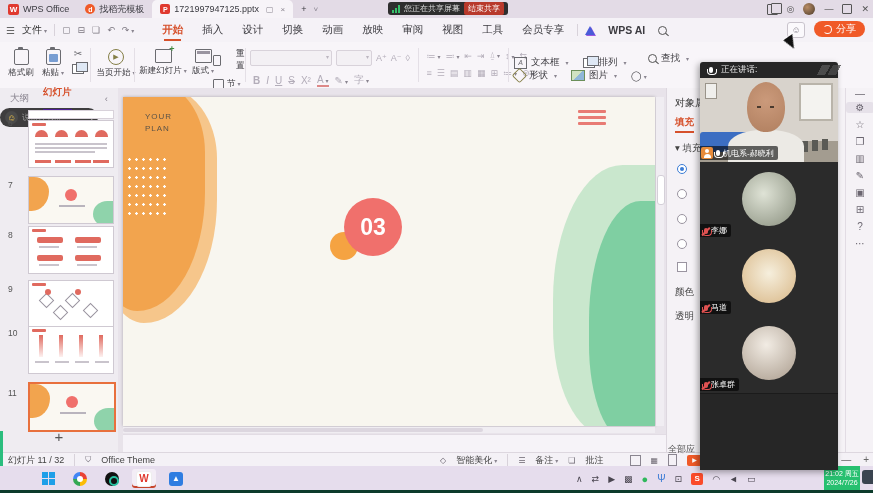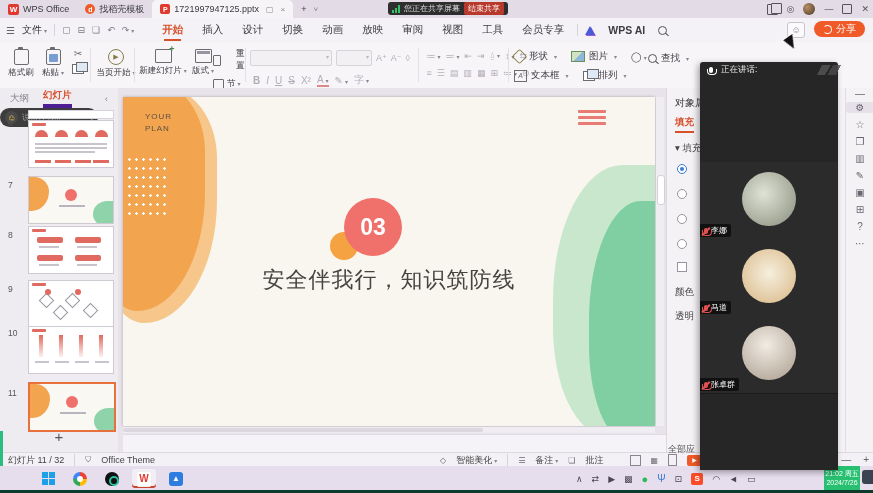--- a/index.html
+++ b/index.html
@@ -75,21 +75,21 @@
   .ins-lab{font-size:9.5px;color:#3c3b40;}
   .i-shape{width:9px;height:9px;border:1.2px solid #857f47;border-radius:2px;transform:rotate(45deg);display:inline-block;}
   .i-pic{width:12px;height:9px;border:1px solid #6b8f5a;background:linear-gradient(135deg,#cfe3c2 50%,#8fb7d9 50%);display:inline-block;}
   .i-tbox{width:11px;height:10px;border:1px solid #6b6b70;font-size:7px;line-height:10px;text-align:center;color:#6b6b70;display:inline-block;}
   .i-arr{width:10px;height:8px;border:1px solid #6b6b70;position:relative;display:inline-block;background:#fff;}
   .i-arr::after{content:"";position:absolute;left:3px;top:-3px;width:10px;height:8px;border:1px solid #6b6b70;background:#dfe8f5;}
 
   
   #sidebar{left:0;top:88px;width:118px;height:364px;background:#efecf1;border-right:1px solid #ddd7df;}
   .stab{font-size:9.5px;color:#8a8590;}
-  .stab.active{color:#d6502b;font-weight:bold;border-bottom:4px solid #4c1d95;padding-bottom:2px;}
+  .stab.active{color:#d6502b;font-weight:bold;border-bottom:2px solid #4c1d95;padding-bottom:10px;}
   .thumb{position:absolute;left:28px;width:84px;height:46px;background:#fff;border:1px solid #cfc9d2;overflow:hidden;}
   .thumb.sel{border:2px solid #e8703d;}
   .snum{position:absolute;left:8px;font-size:8.5px;color:#555;}
   .redbar{position:absolute;left:3px;top:2px;width:14px;height:3px;background:#e06a5f;border-radius:1px;}
   .gauge{position:absolute;top:9px;width:13px;height:7px;background:#e06a5f;border-radius:13px 13px 0 0;}
   .tline{position:absolute;height:1.5px;background:#c9c4cc;}
   .bbar{position:absolute;bottom:4px;width:16px;height:3px;background:#e06a5f;}
   .pill8{position:absolute;width:26px;height:6px;background:#e06a5f;border-radius:2px;}
   .diam{position:absolute;width:9px;height:9px;border:1px solid #9a94a0;transform:rotate(45deg);background:#fff;}
   .vbar10{position:absolute;top:8px;width:4px;height:22px;background:linear-gradient(#e06a5f,#fdf1f0);}
@@ -384,40 +384,40 @@
         <span>▥</span>
         <span>▦</span>
         <span>⊞</span>
         <span class="dd">≔</span>
         <span class="dd">⊜</span>
       </div>
     </div>
     <div class="rsep" style="left:508px"></div>
 
     <div class="abs" style="left:514px;top:8px">
+      <div class="flex" style="gap:14px;margin-top:6px">
+        <span class="flex ins-lab dd" style="gap:4px">
+          <i class="i-tbox">A</i>
+          <span>文本框</span>
+        </span>
+        <span class="flex ins-lab dd" style="gap:4px">
+          <i class="i-arr"></i>
+          <span>排列</span>
+        </span>
+      </div>
       <div class="flex" style="gap:14px">
         <span class="flex ins-lab dd" style="gap:4px">
           <i class="i-shape"></i>
           <span>形状</span>
         </span>
         <span class="flex ins-lab dd" style="gap:4px">
           <i class="i-pic"></i>
           <span>图片</span>
         </span>
         <span class="ins-lab dd">◯</span>
-      </div>
-      <div class="flex" style="gap:14px;margin-top:6px">
-        <span class="flex ins-lab dd" style="gap:4px">
-          <i class="i-tbox">A</i>
-          <span>文本框</span>
-        </span>
-        <span class="flex ins-lab dd" style="gap:4px">
-          <i class="i-arr"></i>
-          <span>排列</span>
-        </span>
       </div>
     </div>
 
     <div class="abs flex ins-lab dd" style="left:648px;top:10px;gap:4px">
       <i class="i-search"></i>
       <span>查找</span>
     </div>
   </div>
 
   <div id="sidebar" class="abs">
@@ -519,21 +519,20 @@
         <i></i>
         <i></i>
         <i></i>
       </div>
     <div id="blob-green-outer" class="abs"></div>
     <div id="blob-green" class="abs"></div>
     <div id="c-orange" class="abs"></div>
     <div id="c-red" class="abs">
       <span>03</span>
     </div>
-    <div id="slide-title" class="abs">安全伴我行，知识筑防线</div>
   </div>
 
   <div id="vscroll" class="abs"></div>
   <div id="vthumb" class="abs"></div>
   <div id="hscroll" class="abs"></div>
   <div id="hthumb" class="abs"></div>
   <div id="notes-bar" class="abs"></div>
   <div id="notes-ph" class="abs">单击此处添加备注</div>
 
   <div id="taskpane" class="abs">
@@ -563,20 +562,36 @@
     <span class="ric" style="top:150px">⋯</span>
   </div>
 
   <div id="meeting" class="abs">
     <div id="meet-head" class="abs">
       <span class="mic"></span>
       <span class="txt">正在讲话:</span>
       <span id="meet-logo"></span>
     </div>
 
+    <div class="tile" style="top:16px;height:84px">
+      <div id="vid">
+        <div class="frame"></div>
+          <div class="win"></div>
+          <div class="sofa"></div>
+          <div class="chairs"></div>
+        <div class="body"></div>
+          <div class="head"></div>
+          <div class="eyes"></div>
+      </div>
+      <div class="plabel">
+        <span class="hostbadge"></span>
+        <span class="mic"></span>
+        <span class="nm">机电系-郝晓利</span>
+      </div>
+    </div>
 
     <div class="tile" style="top:100px;height:77px">
       <div class="pavatar av-lina"></div>
       <div class="plabel muted">
         <span class="mic"></span>
         <span class="nm">李娜</span>
       </div>
     </div>
 
     <div class="tile" style="top:177px;height:77px">

